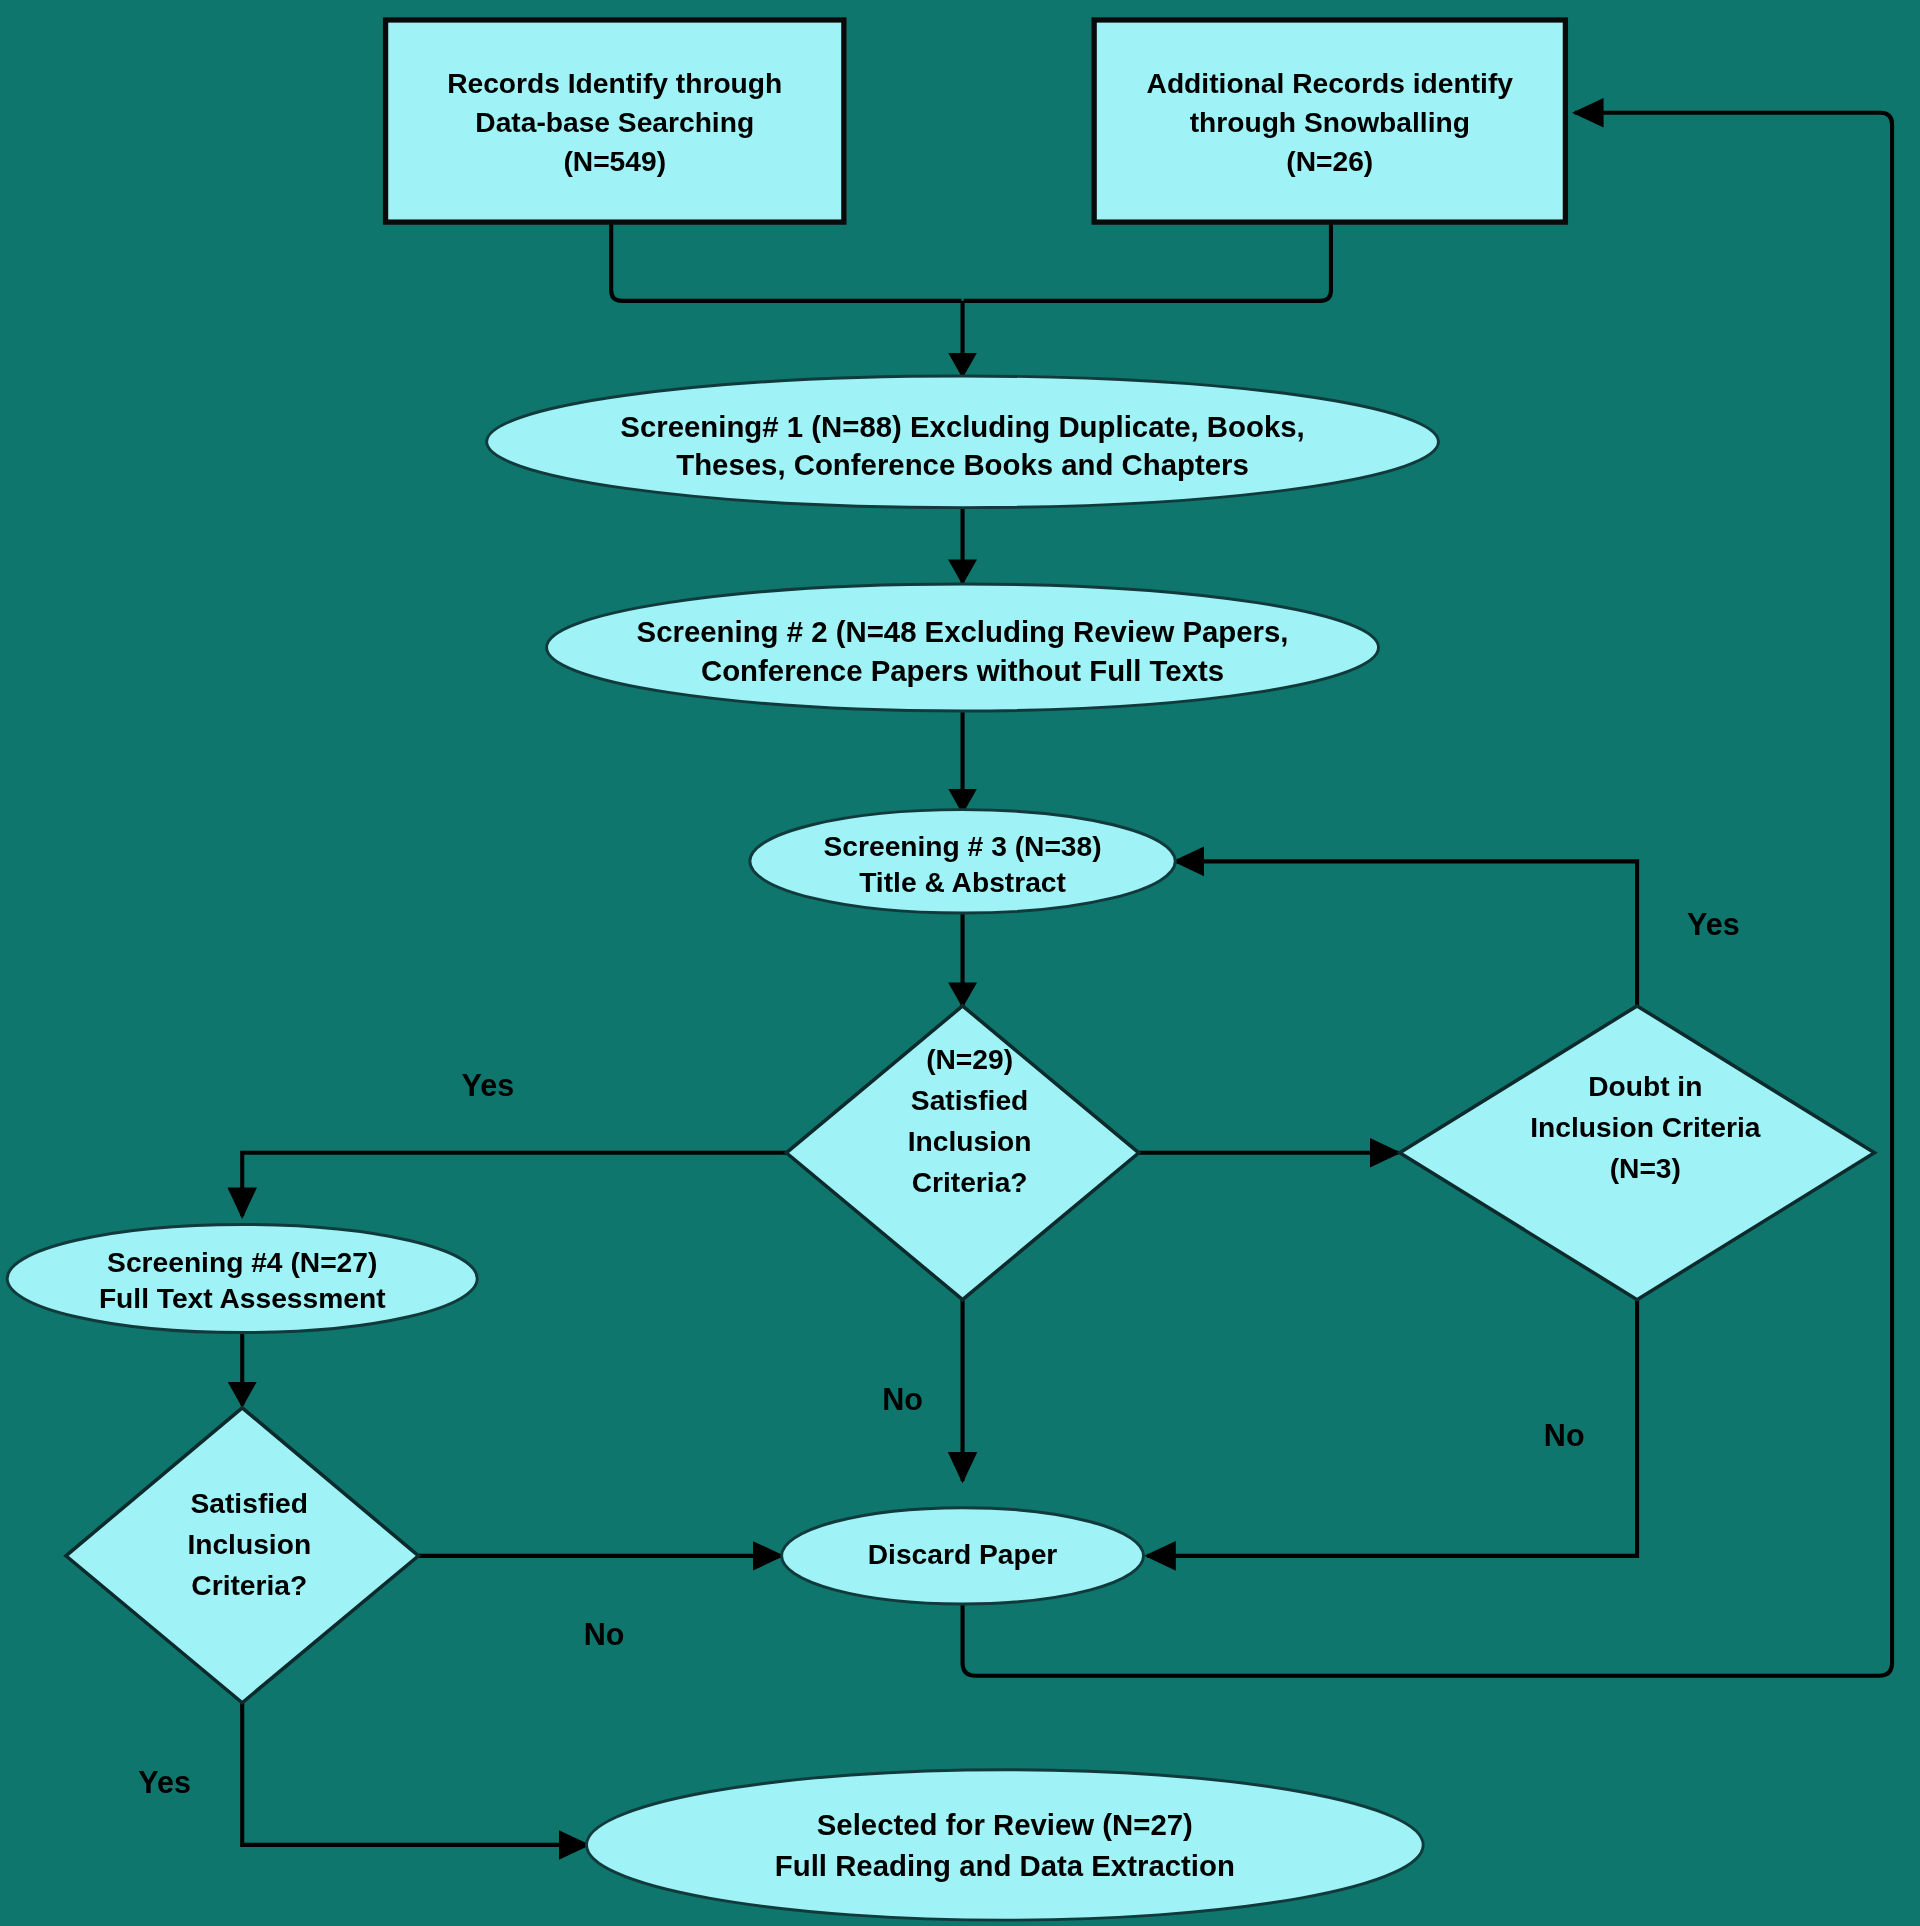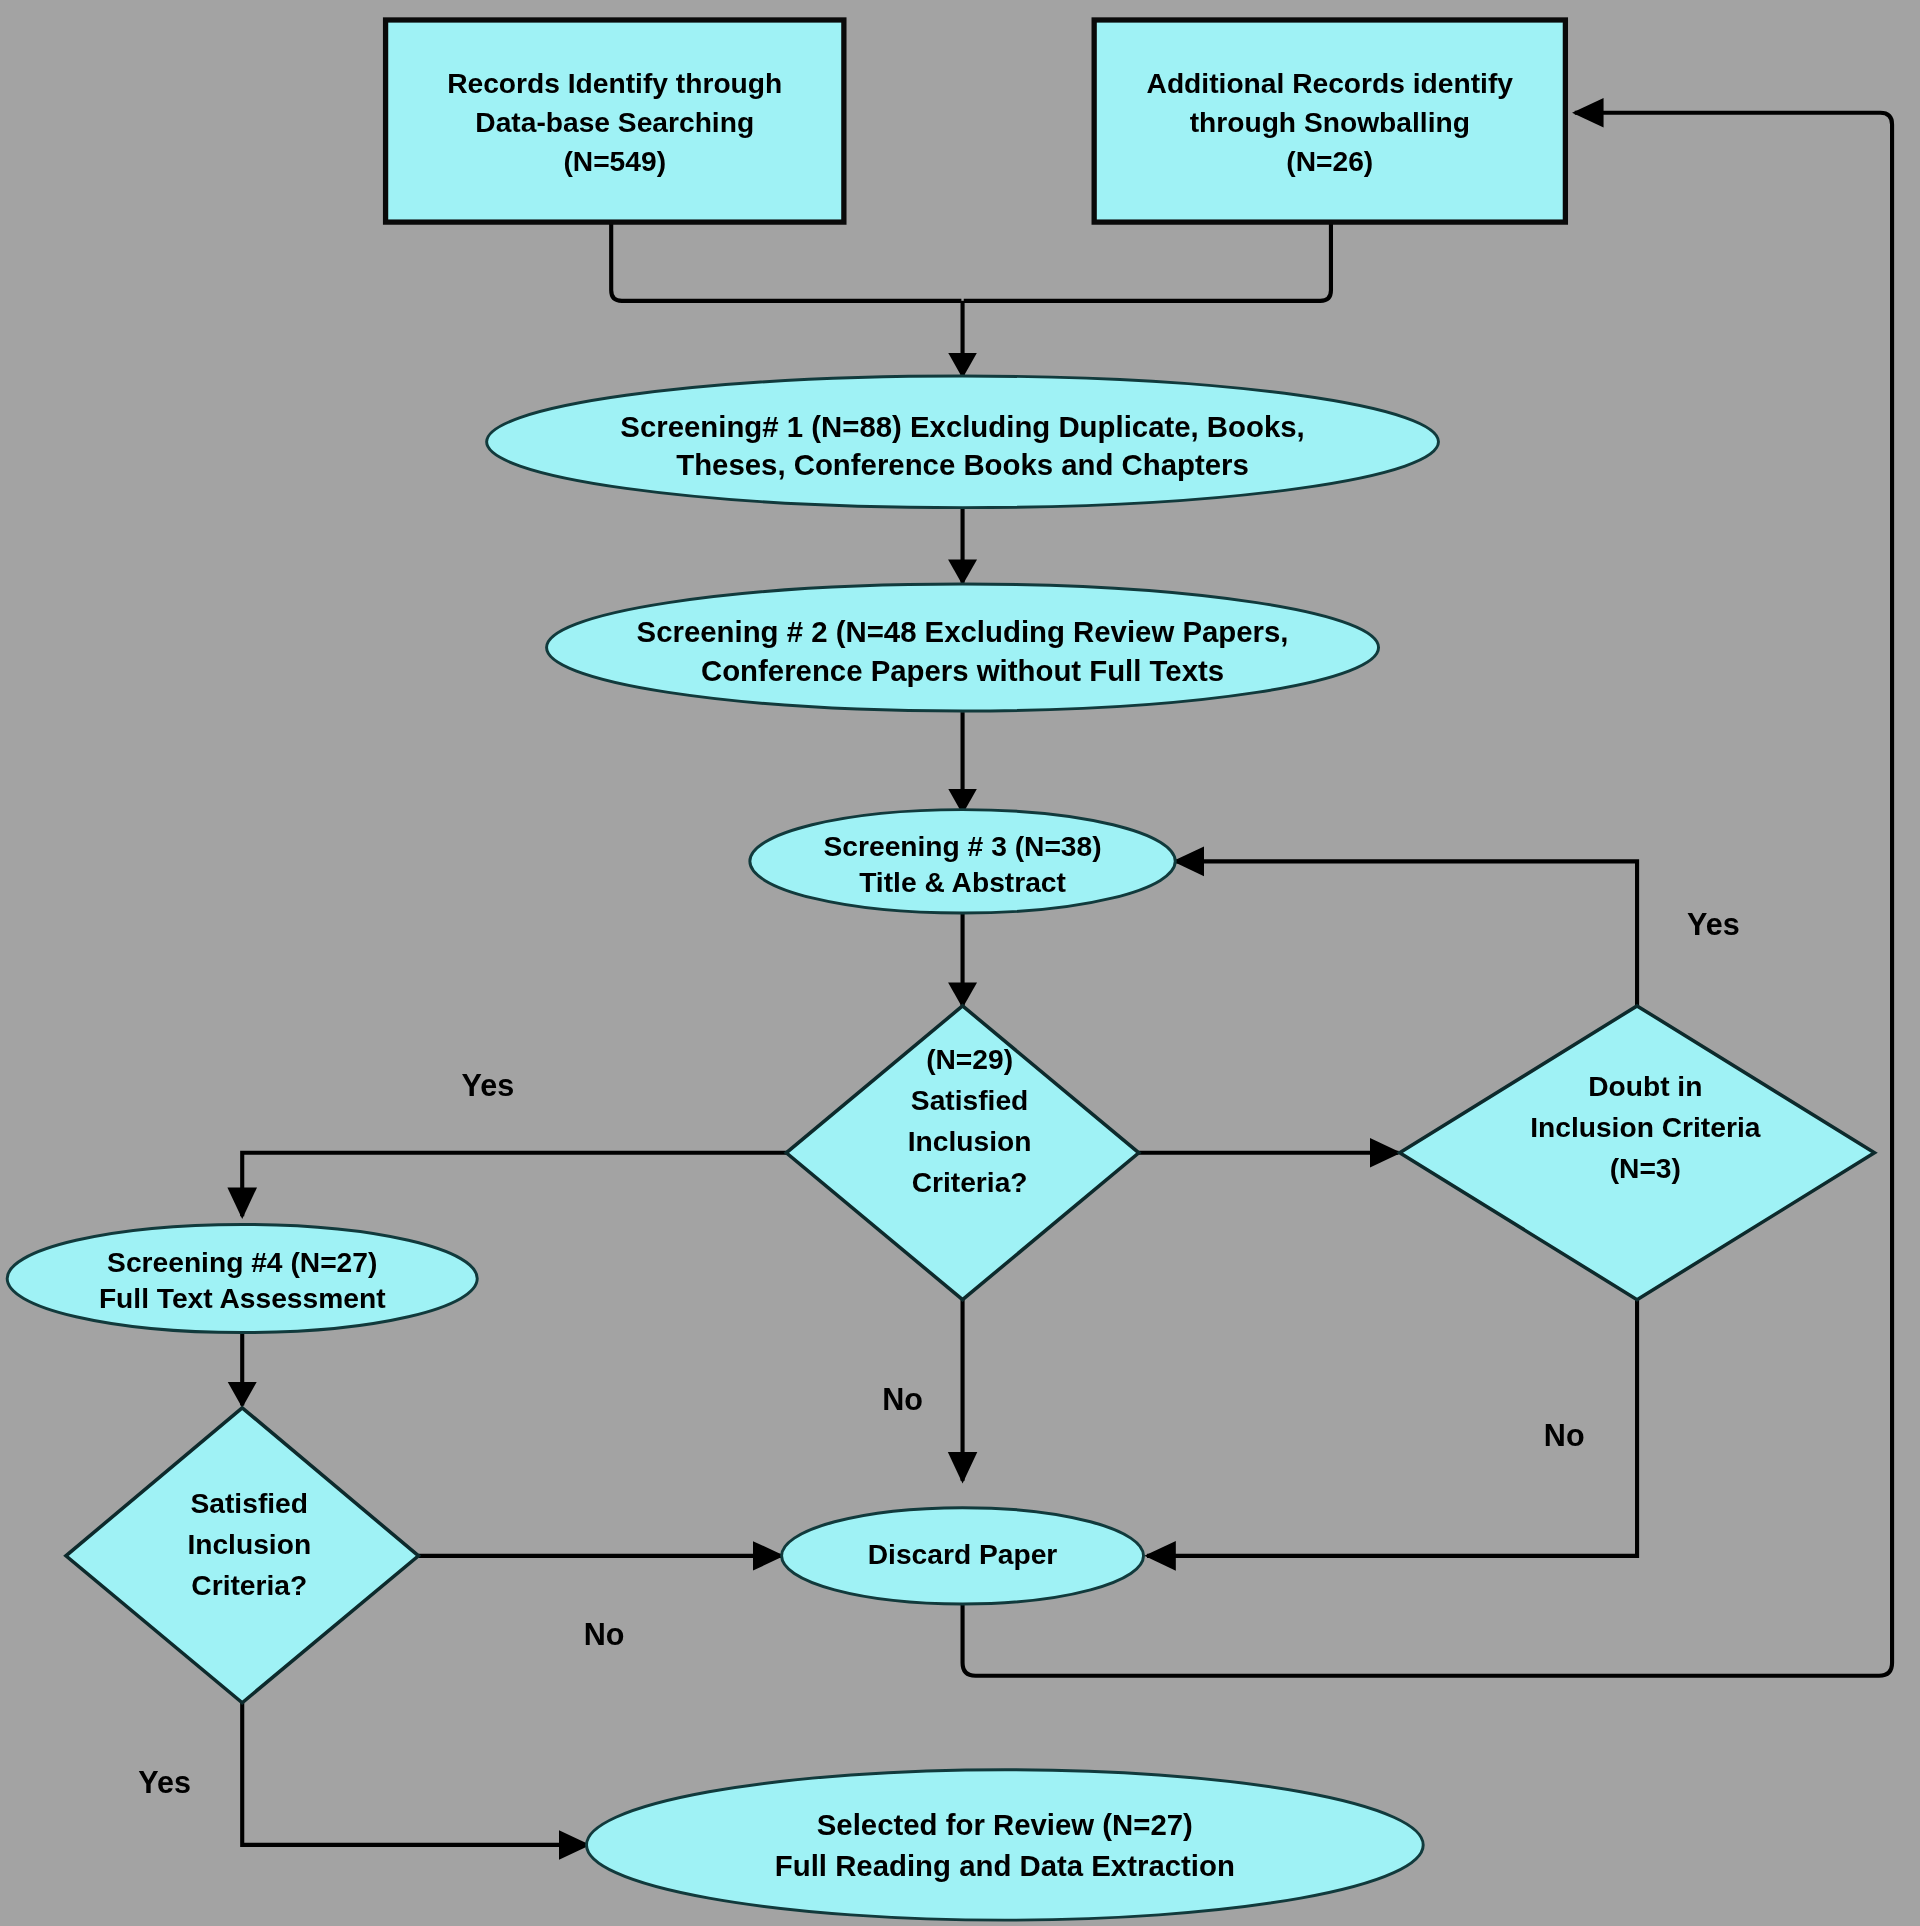--- a/index.html
+++ b/index.html
@@ -1,21 +1,21 @@
 <!DOCTYPE html>
 <html style="font-size:9.4px"><head>
 <meta charset="utf-8">
 <style>
   html,body{margin:0;padding:0;background:#ffffff;}
   body{font-family:"Liberation Sans", sans-serif;}
   #stage{
     position:relative;
     width:1921px;
     height:1926px;
-    background:#a3a3a3;
+    background:#0f766e;
     overflow:hidden;
   }
   svg#flow{
     position:absolute;
     left:0; top:0;
     width:1921px;
     height:1926px;
     display:block;
   }
   .box-shape{ fill:#9FF2F5; stroke:#0a0a0a; stroke-width:9; }

